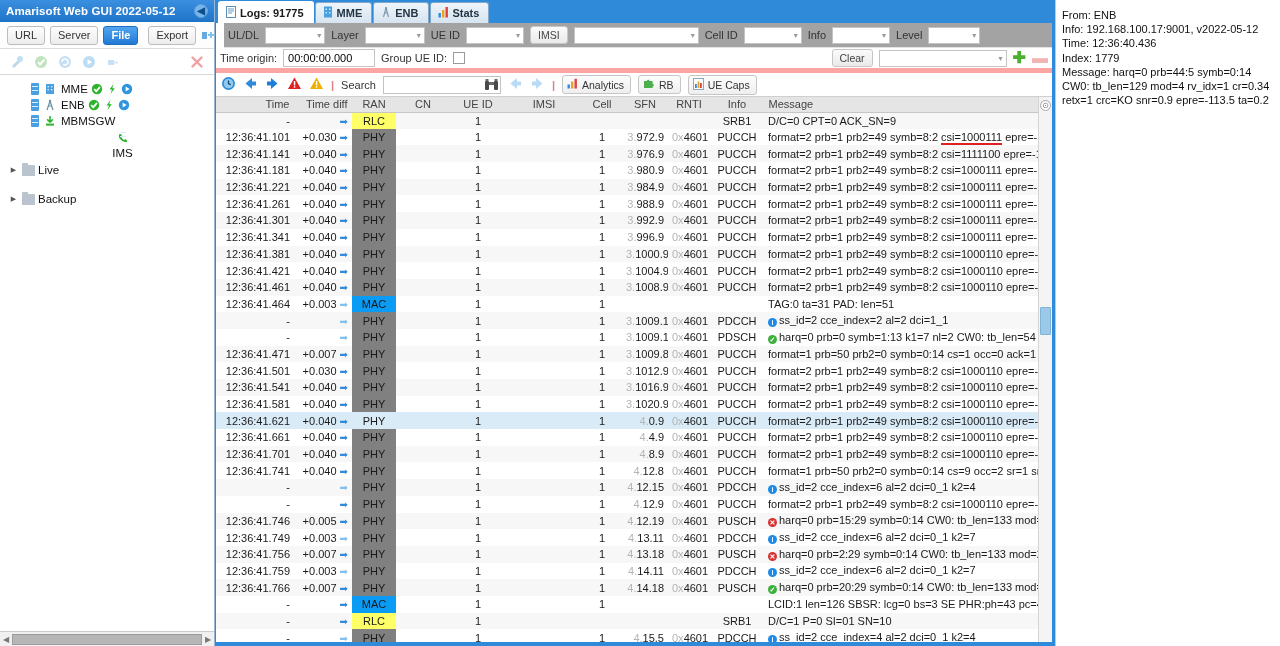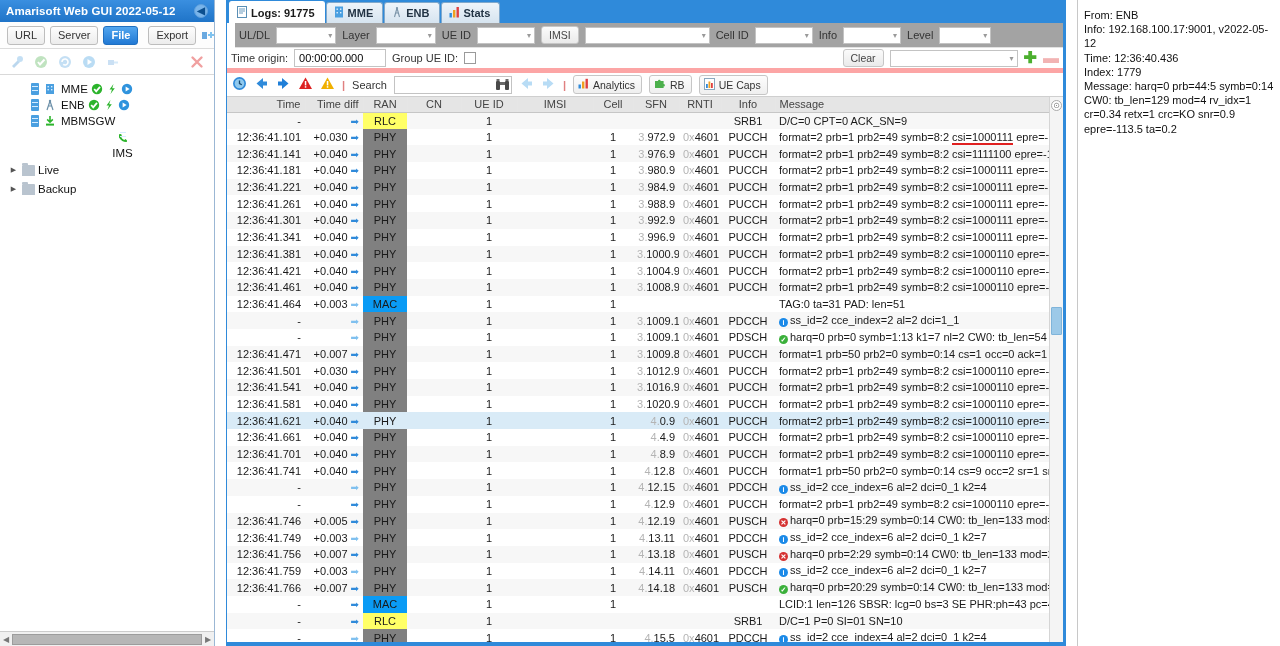--- a/index.html
+++ b/index.html
@@ -5,21 +5,21 @@
   * { box-sizing: border-box; }
   html, body {
     margin: 0; padding: 0;
     width: 1280px; height: 646px;
     overflow: hidden;
     font-family: "Liberation Sans", sans-serif;
     font-size: 11px;
     background: #ffffff;
     color: #222;
   }
-  #app { position: relative; width: 1280px; height: 554px; display: flex; gap: 11px; }
+  #app { position: relative; width: 1280px; height: 554px; display: flex; }
 
   
   #left-panel {
     width: 215px; height: 646px;
     display: flex; flex-direction: column;
     background: #ffffff;
     border-right: 1px solid #9bb7d4;
   }
   .lp-title {
     height: 22px; background: #2a7fd4;
@@ -389,21 +389,21 @@
         </span>
         <span class="lbl">IMS</span>
       </div>
 
       <div class="tnode" style="padding-left:4px; margin-top:17px;">
         <span class="arrow">▶</span>
         <span class="folder"></span>
         <span class="lbl">Live</span>
       </div>
 
-      <div class="tnode" style="padding-left:4px; margin-top:3px;">
+      <div class="tnode" style="padding-left:4px; margin-top:13px;">
         <span class="arrow">▶</span>
         <span class="folder"></span>
         <span class="lbl">Backup</span>
       </div>
     </div>
 
     <div class="lp-hscroll">
       <span class="hs-arrow">◀</span>
       <span class="hs-thumb"></span>
       <span class="hs-arrow">▶</span>

